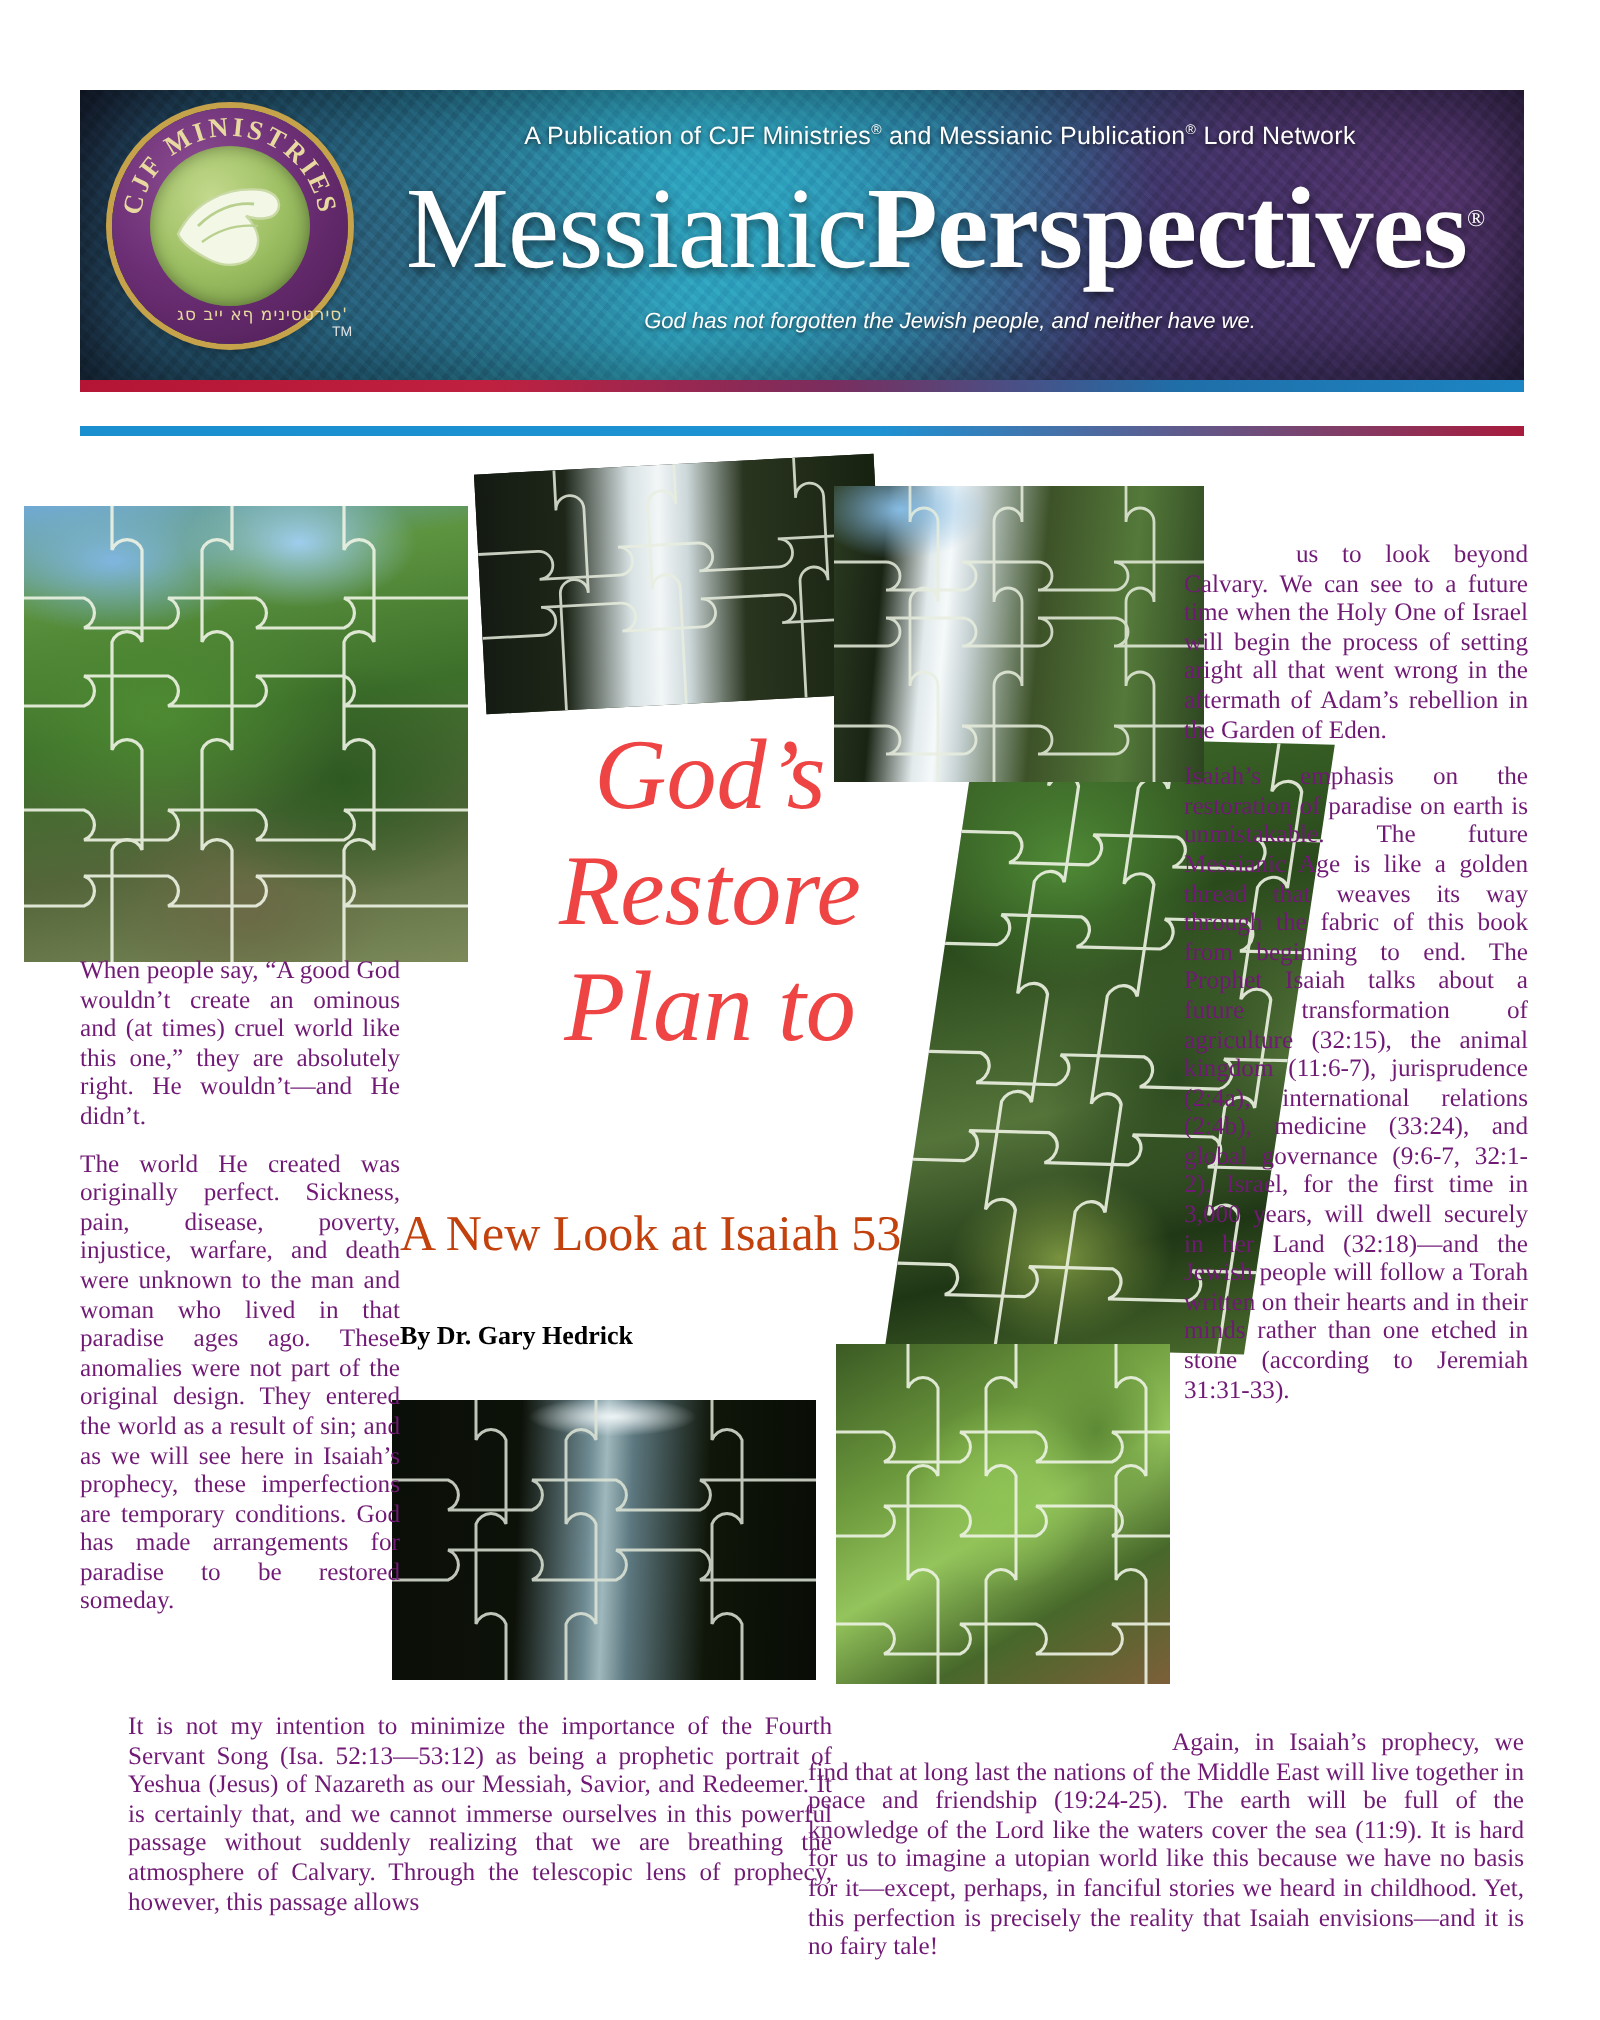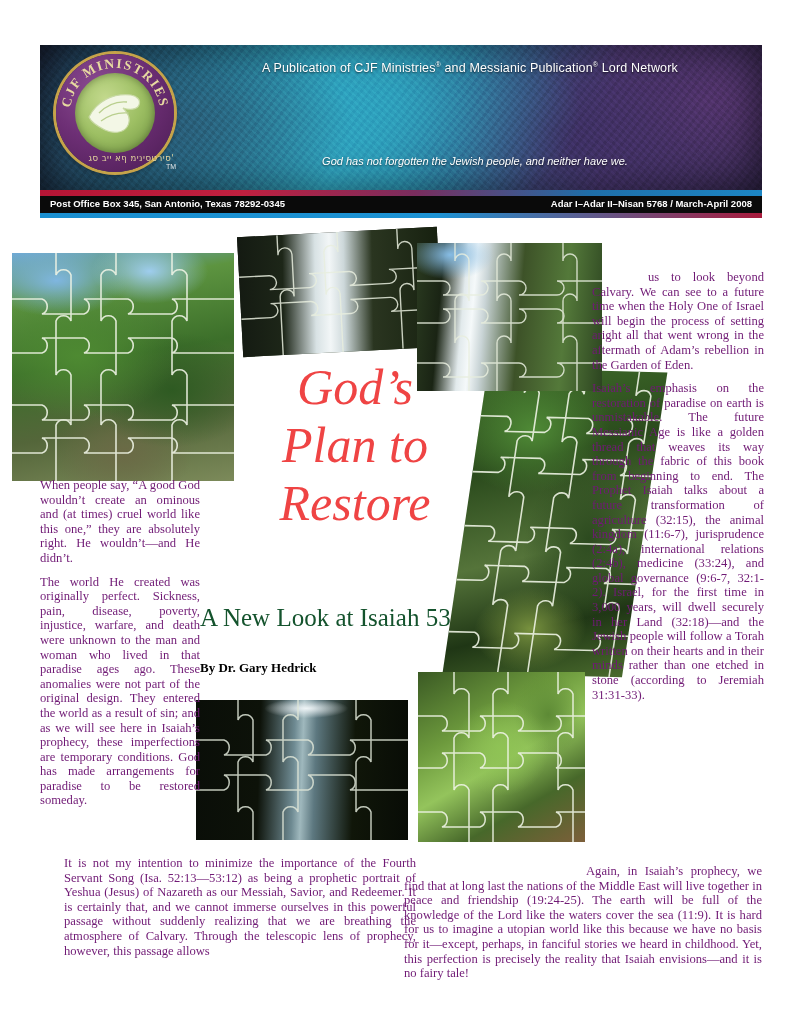--- a/index.html
+++ b/index.html
@@ -169,21 +169,21 @@
 
   
   .headline{
     position:absolute;left:205px;top:358px;width:300px;
     text-align:center;z-index:5;
     font-family:"Liberation Serif", serif;font-style:italic;
     font-size:50px;line-height:58px;color:#ef4444;
   }
   .subhead{
     position:absolute;left:200px;top:604px;width:310px;z-index:5;
-    font-family:"Liberation Serif", serif;font-size:25px;color:#14532d;
+    font-family:"Liberation Serif", serif;font-size:25px;color:#c2410c;
   }
   .byline{
     position:absolute;left:200px;top:660px;width:310px;z-index:5;
     font-family:"Liberation Serif", serif;font-weight:bold;font-size:13px;color:#000;
   }
 
   
   .col{position:absolute;font-family:"Liberation Serif", serif;
     font-size:12.6px;line-height:14.6px;color:#701a75;text-align:justify;
     -webkit-hyphens:auto;hyphens:auto;z-index:4;}
@@ -221,29 +221,28 @@
         </svg>
       </div>
       <div class="seal-heb">סירטסינימ ףא ייב סג'</div>
     </div>
     <div class="seal-tm">TM</div>
 
     <div class="pub-line">
       <span>A Publication of CJF Ministries</span><sup>®</sup><span> and Messianic Publication</span><sup>®</sup><span> Lord Network</span>
     </div>
 
+    <div class="title-wrap">
+      <div class="title"><span>Messianic</span><span class="bold">Perspectives</span><sup>®</sup></div>
+    </div>
 
     <div class="tagline">God has not forgotten the Jewish people, and neither have we.</div>
   </div>
 
   <div class="stripe-top"></div>
-  <div class="infobar">
-    <div class="addr">Post Office Box 345, San Antonio, Texas 78292-0345</div>
-    <div class="issue">Adar I–Adar II–Nisan 5768 / March-April 2008</div>
-  </div>
   <div class="stripe-bottom"></div>
 
   <div class="photo ph-fall1">
     <svg class="jig" viewBox="0 0 200 120" preserveAspectRatio="none">
       <g fill="none" stroke="#e8eede" stroke-width="1.4" opacity="0.85">
         <path d="M0 40 H30 a7 7 0 0 1 0 14 H70 a7 7 0 0 0 0 -14 H110 a7 7 0 0 1 0 14 H150 a7 7 0 0 0 0 -14 H200"></path>
         <path d="M0 82 H30 a7 7 0 0 0 0 -14 H70 a7 7 0 0 1 0 14 H110 a7 7 0 0 0 0 -14 H150 a7 7 0 0 1 0 14 H200"></path>
         <path d="M40 0 V20 a7 7 0 0 1 14 0 V62 a7 7 0 0 0 -14 0 V120"></path>
         <path d="M100 0 V20 a7 7 0 0 0 -14 0 V62 a7 7 0 0 1 14 0 V120"></path>
         <path d="M160 0 V20 a7 7 0 0 1 14 0 V62 a7 7 0 0 0 -14 0 V120"></path>
@@ -313,22 +312,22 @@
         <path d="M0 140 H24 a8 8 0 0 1 0 15 H62 a8 8 0 0 0 0 -15 H100 a8 8 0 0 1 0 15 H138 a8 8 0 0 0 0 -15 H167"></path>
         <path d="M36 0 V22 a8 8 0 0 1 15 0 V66 a8 8 0 0 0 -15 0 V118 a8 8 0 0 1 15 0 V170"></path>
         <path d="M90 0 V22 a8 8 0 0 0 -15 0 V66 a8 8 0 0 1 15 0 V118 a8 8 0 0 0 -15 0 V170"></path>
         <path d="M140 0 V22 a8 8 0 0 1 15 0 V66 a8 8 0 0 0 -15 0 V118 a8 8 0 0 1 15 0 V170"></path>
       </g>
     </svg>
   </div>
 
   <div class="headline">
     <div>God’s</div>
+    <div>Restore</div>
     <div>Plan to</div>
-    <div>Restore</div>
   </div>
   <div class="subhead">A New Look at Isaiah 53</div>
   <div class="byline">By Dr. Gary Hedrick</div>
 
   <div class="col col-left">
     <p>When people say, “A good God wouldn’t create an ominous and (at times) cruel world like this one,” they are absolutely right. He wouldn’t—and He didn’t.</p>
     <p>The world He created was originally perfect. Sickness, pain, disease, poverty, injustice, warfare, and death were unknown to the man and woman who lived in that paradise ages ago. These anomalies were not part of the original design. They entered the world as a result of sin; and as we will see here in Isaiah’s prophecy, these imperfections are temporary conditions. God has made arrangements for paradise to be restored someday.</p>
   </div>
 
   <div class="col col-right">

